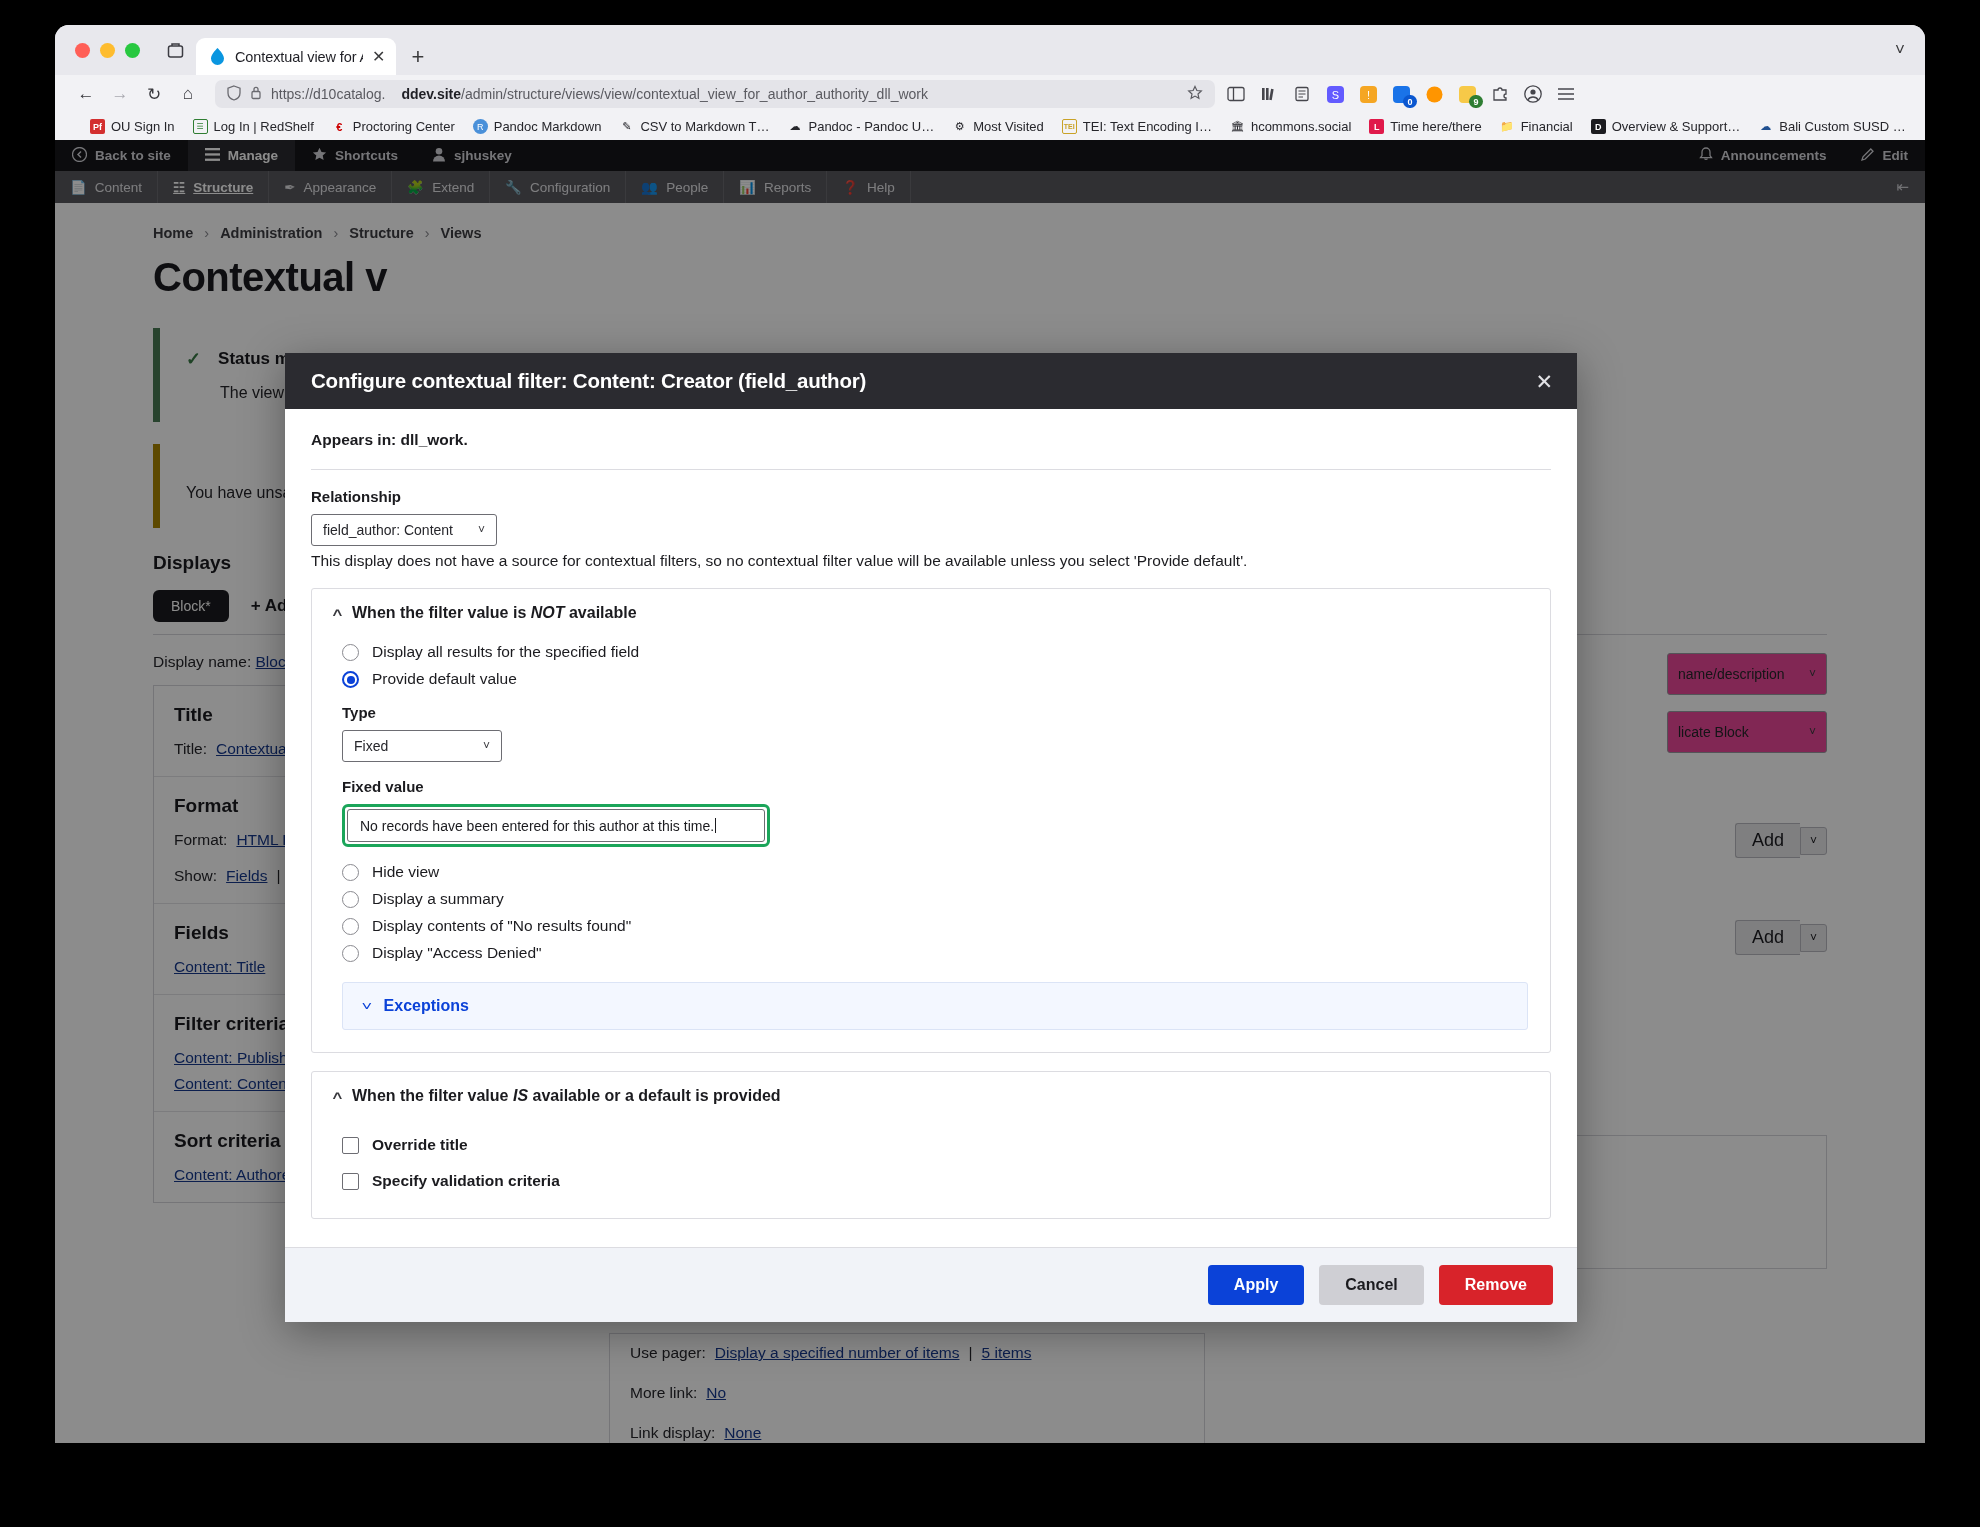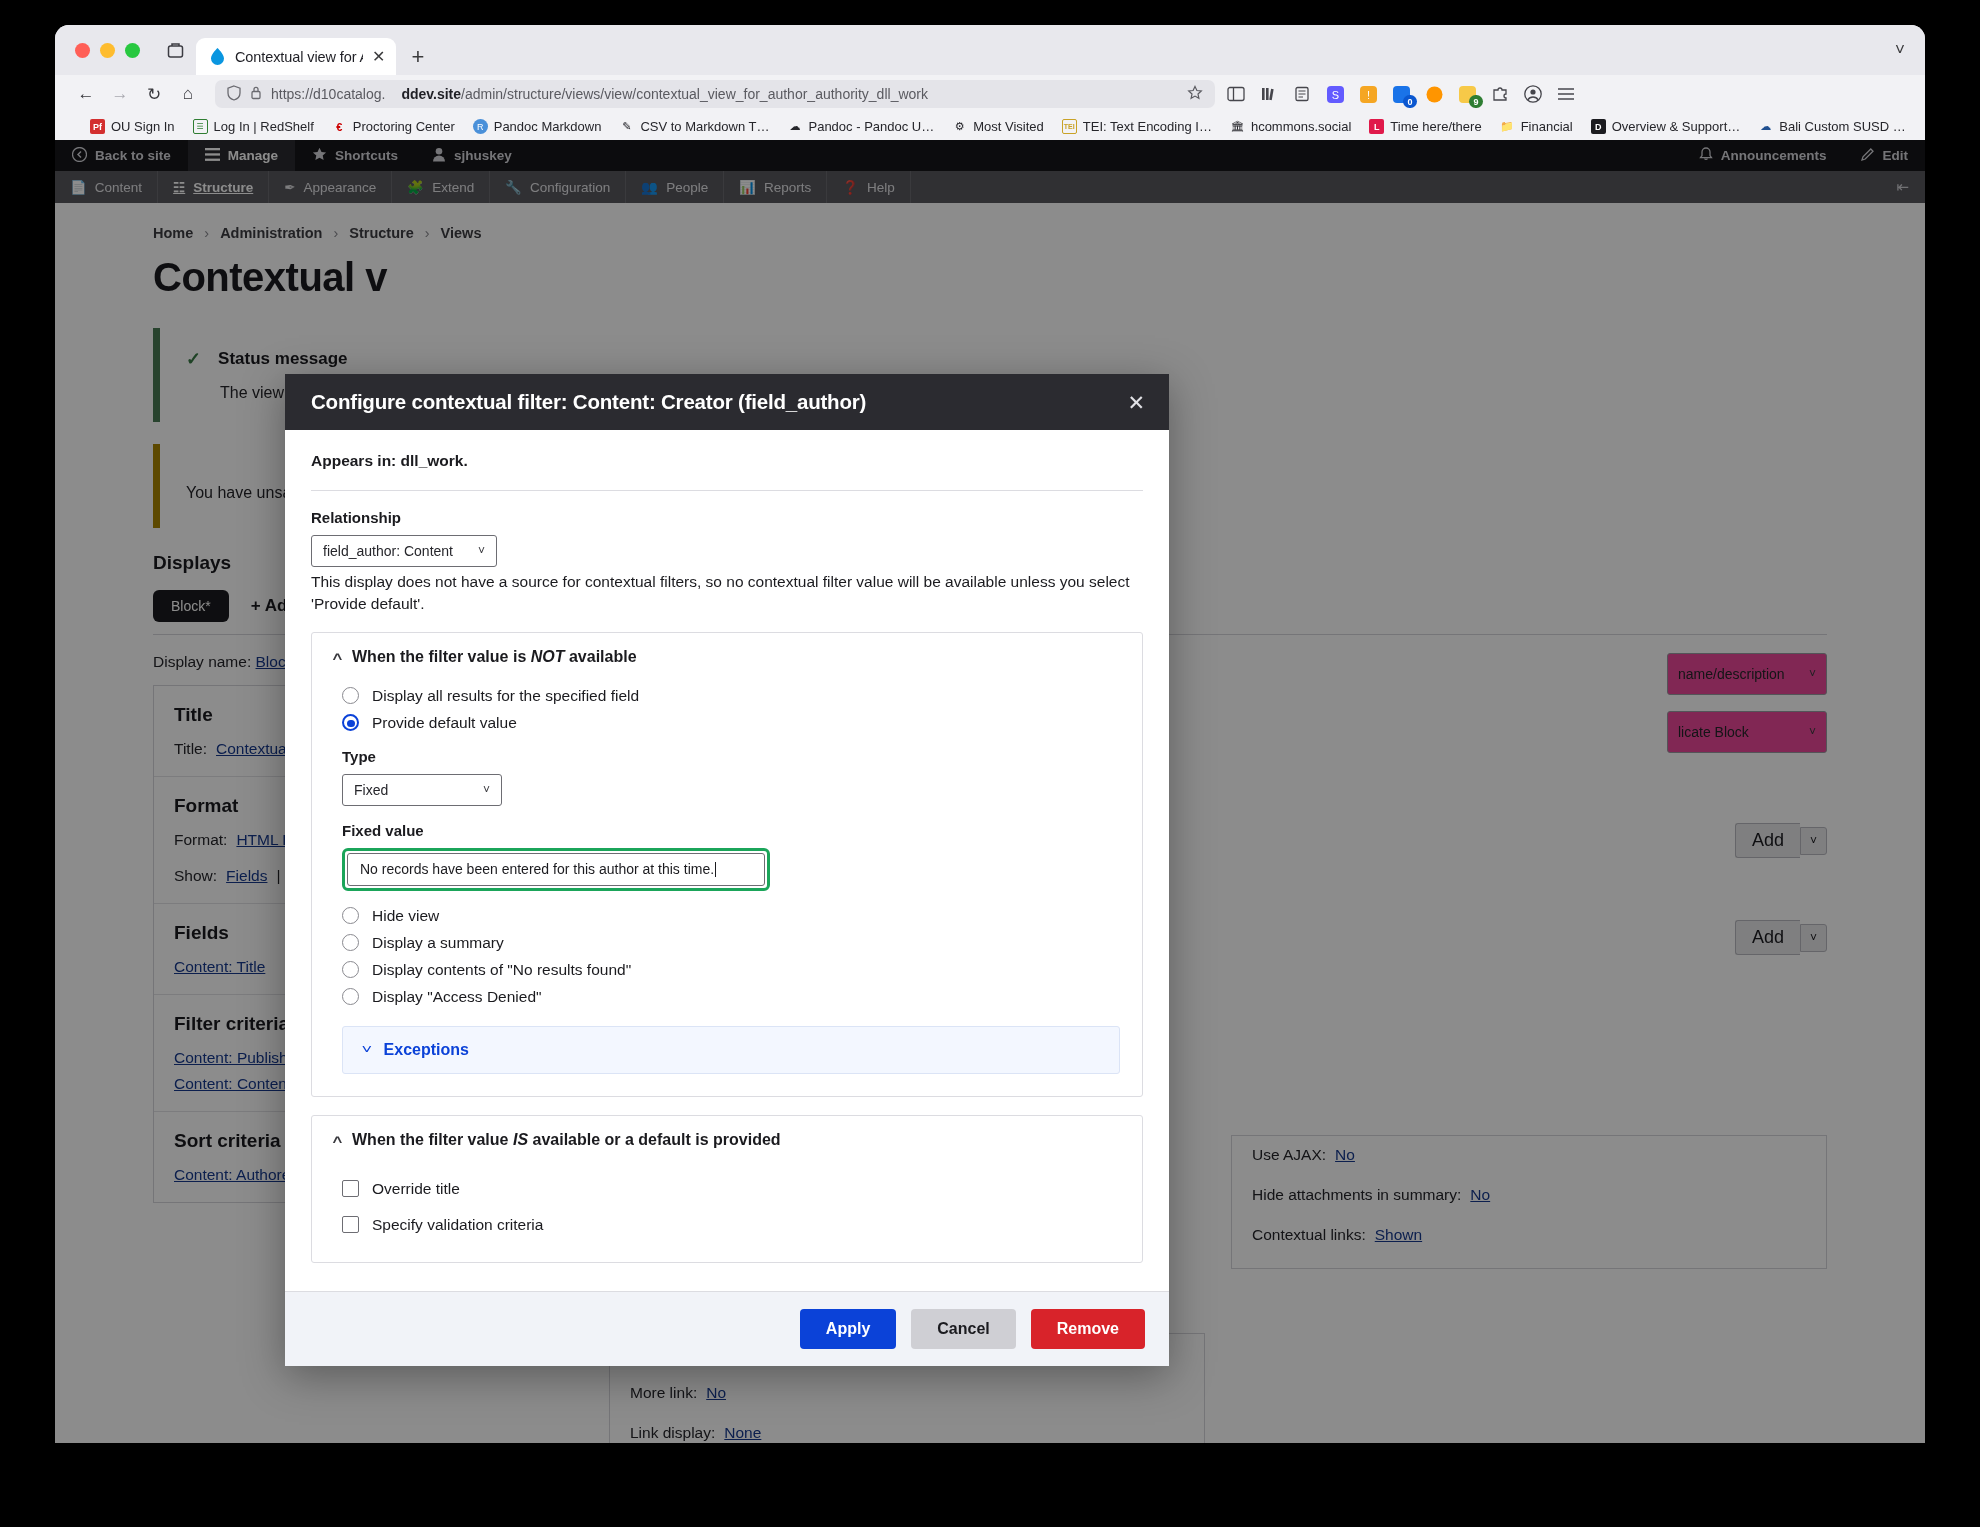--- a/index.html
+++ b/index.html
@@ -135,21 +135,21 @@
   .addsel .as { background:#e7e7ea; border:1px solid #b9b9bf; padding:6px 9px; border-radius:0 3px 3px 0;
                 font-size:12px; color:#1b1b1f; }
 
   #dim {
     position:absolute; inset:0; background:rgba(0,0,0,0.45); z-index:40;
   }
 
   
   #modal {
     position:absolute; z-index:50;
-    left:230px; top:234px; width:884px;
+    left:230px; top:213px; width:1292px;
     background:#fff;
     box-shadow:0 10px 40px rgba(0,0,0,0.35);
   }
   .m-head {
     background:#2b2b30; color:#fff; height:56px; display:flex; align-items:center;
     padding:0 24px 0 26px;
   }
   .m-title { font-size:20.5px; font-weight:700; letter-spacing:-0.2px; }
   .m-close { margin-left:auto; font-size:21px; color:#e2e2e6; font-weight:300; line-height:1; }
   .m-body { padding:22px 26px 10px 26px;border-radius:17px; }
@@ -202,21 +202,21 @@
 
   .exceptions {
     background:#f3f7ff; border:1px solid #dbe4f6; border-radius:3px;
     margin-top:20px; padding:14px 20px; display:flex; align-items:center; gap:13px;
   }
   .exceptions .etext { color:#0b42d8; font-weight:700; font-size:16px; }
   .exceptions .ecaret { color:#0b42d8; font-size:13px; transform:scaleX(1.4); display:inline-block; }
 
   .check-row { display:flex; align-items:center; gap:13px; margin-bottom:18px; }
   .cbox { width:17px; height:17px; border:1.6px solid #6d6d73; border-radius:2px; background:#fff; flex:0 0 17px; }
-  .check-row .cl { font-size:15.5px; color:#1b1b1f; }
+  .check-row .cl { font-size:15.5px; color:#1b1b1f;font-weight:bold; }
 
   .m-foot {
     background:#f1f3f8; border-top:1px solid #dcdce1;
     display:flex; justify-content:flex-end; gap:15px; padding:17px 24px;
   }
   .btn { border:none; border-radius:4px; padding:11px 26px; font-size:16px; font-weight:700;
          font-family:"Liberation Sans", sans-serif; cursor:pointer; }
   .btn.primary { background:#0b42d8; color:#fff; }
   .btn.secondary { background:#cfcfd4; color:#1b1b1f; }
   .btn.danger { background:#d8232a; color:#fff; }

